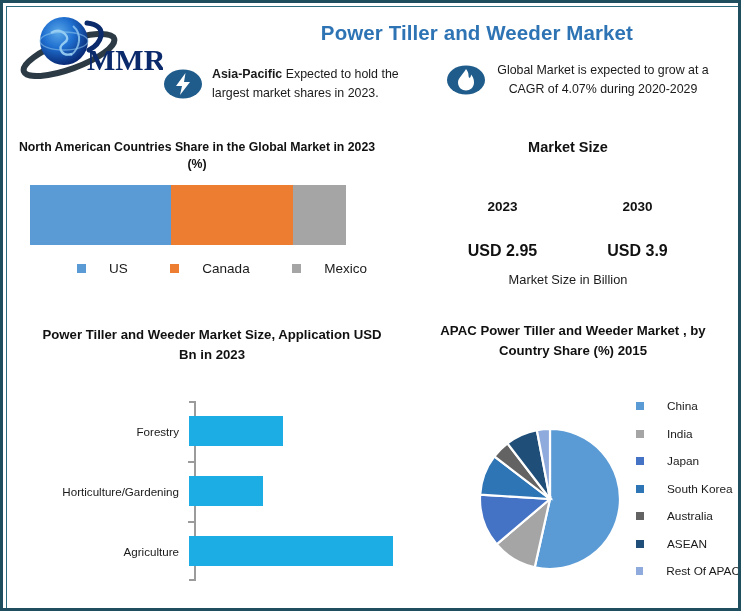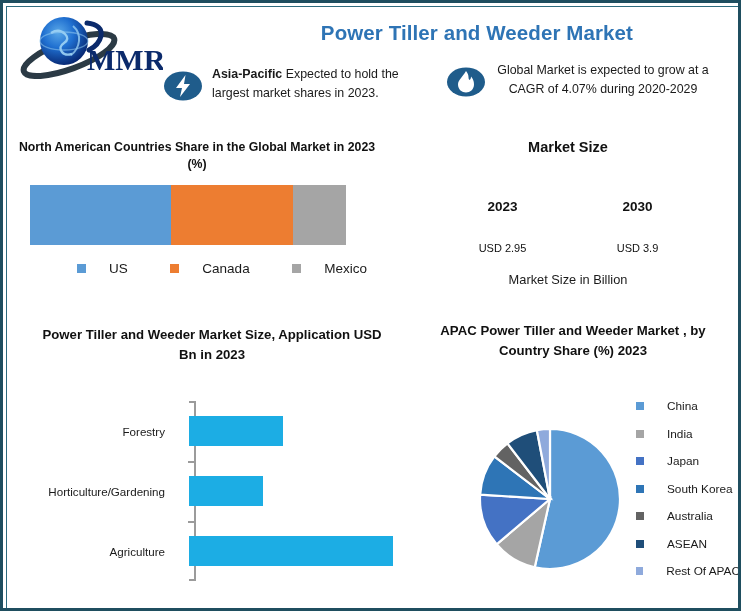--- a/index.html
+++ b/index.html
@@ -43,21 +43,21 @@
     text-align: right;
     font-size: 20.5px;
     font-weight: bold;
     color: #2e74b5;
     letter-spacing: .1px;
   }
 
   .fact {
     position: absolute;
     display: flex;
-    align-items: flex-end;
+    align-items: center;
   }
   .fact-icon {
     flex: 0 0 auto;
     width: 40px; height: 32px;
     margin-right: 9px;
     margin-top: 1px;
   }
   .fact-icon svg { display: block; }
   .fact-text {
     font-size: 12.4px;
@@ -131,22 +131,22 @@
     display: flex;
   }
   .ms-col { flex: 1; text-align: center; margin-top: 14px; }
   .ms-year {
     font-size: 13.5px;
     font-weight: bold;
     color: #111111;
   }
   .ms-value {
     margin-top: 28px;
-    font-size: 11px;
-    font-weight: normal;
+    font-size: 16px;
+    font-weight: bold;
     color: #111111;
   }
   .ms-footnote {
     position: absolute;
     left: 0; top: 133px;
     width: 100%;
     text-align: center;
     font-size: 12.8px;
     color: #1a1a1a;
   }
@@ -186,21 +186,21 @@
     position: absolute;
     left: 0;
     height: 40px;
     width: 390px;
     display: flex;
     align-items: center;
   }
   .app-label {
     width: 172px;
     text-align: right;
-    padding-right: 24px;
+    padding-right: 10px;
     font-size: 11.6px;
     color: #1a1a1a;
     box-sizing: border-box;
   }
   .app-bar {
     height: 30px;
     background: #1cade4;
   }
   .app-tick {
     position: absolute;
@@ -351,21 +351,21 @@
         <span class="app-bar" style="width: 204px; background: rgb(28, 173, 228);"></span>
       </div>
       <div class="app-row" style="top:72px">
         <span class="app-label">Horticulture/Gardening</span>
         <span class="app-bar" style="width: 74px; background: rgb(28, 173, 228);"></span>
       </div>
     </div>
   </div>
 
   <div id="pie-panel">
-    <div class="pie-title">APAC Power Tiller and Weeder Market , by Country Share (%) 2023</div>
+    <div class="pie-title">APAC Power Tiller and Weeder Market , by Country Share (%) 2015</div>
     <div class="pie-svg-wrap">
       <svg id="pie-svg" width="150" height="155" viewBox="0 0 150 155">
           <path d="M72,78 L72,8 A70,70 0 1 1 56.72997310224205,146.31417333571233 Z" fill="#5b9bd5" stroke="#ffffff" stroke-width="2.2"></path>
           <path d="M72,78 L56.72997310224205,146.31417333571233 A70,70 0 0 1 18.629024229198706,123.29391730986117 Z" fill="#a5a5a5" stroke="#ffffff" stroke-width="2.2"></path>
           <path d="M72,78 L18.629024229198706,123.29391730986117 A70,70 0 0 1 2.1381290100209895,73.60466363294819 Z" fill="#4472c4" stroke="#ffffff" stroke-width="2.2"></path>
           <path d="M72,78 L2.1381290100209895,73.60466363294819 A70,70 0 0 1 16.420672094651437,35.44487916137774 Z" fill="#2e75b6" stroke="#ffffff" stroke-width="2.2"></path>
           <path d="M72,78 L16.420672094651437,35.44487916137774 A70,70 0 0 1 29.444879161377507,22.420672094651614 Z" fill="#636363" stroke="#ffffff" stroke-width="2.2"></path>
           <path d="M72,78 L29.444879161377507,22.420672094651614 A70,70 0 0 1 58.88330797899909,9.239892448991824 Z" fill="#1f4e79" stroke="#ffffff" stroke-width="2.2"></path>
           <path d="M72,78 L58.88330797899909,9.239892448991824 A70,70 0 0 1 71.99999999999986,8 Z" fill="#8faadc" stroke="#ffffff" stroke-width="2.2"></path>
         </svg>

